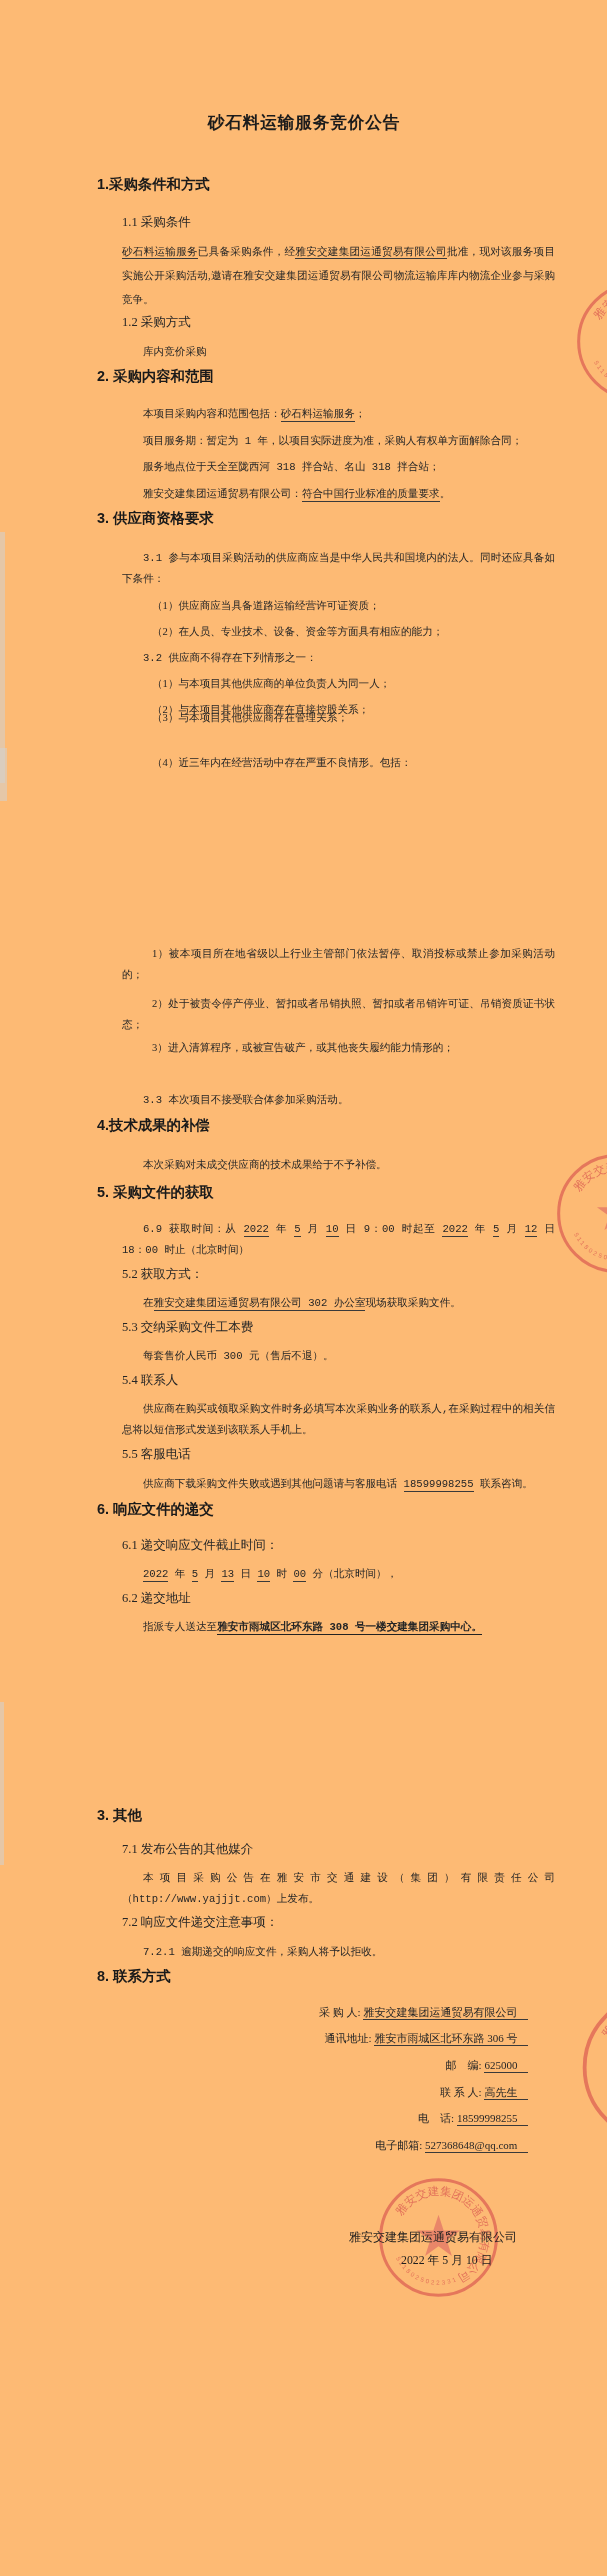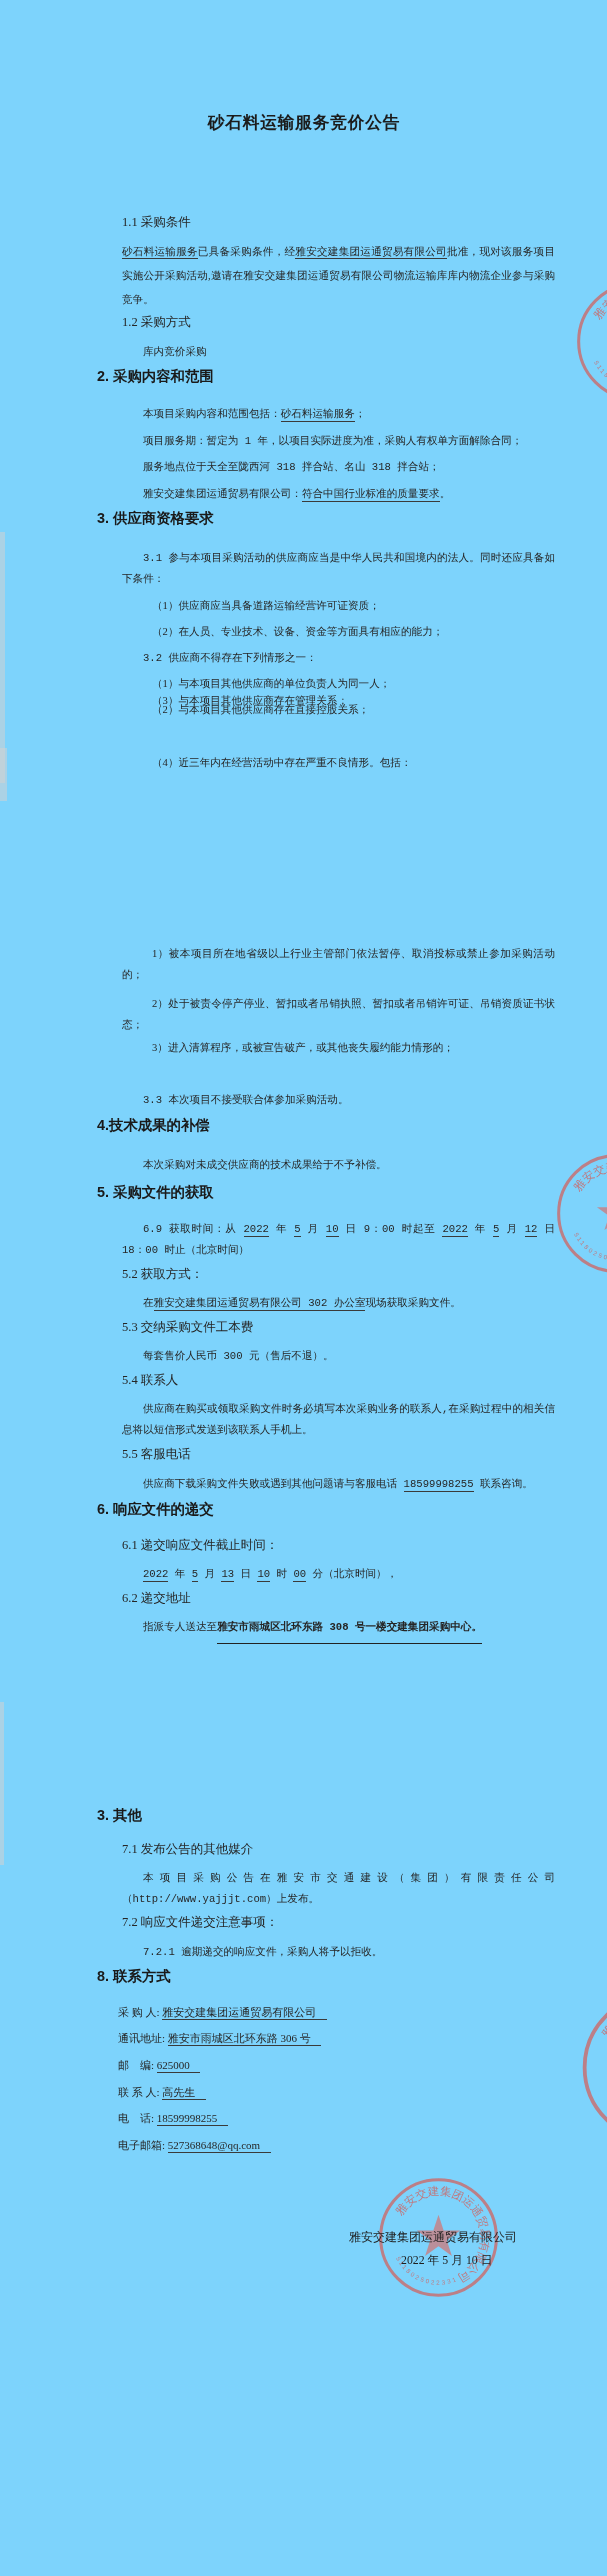--- a/index.html
+++ b/index.html
@@ -1,70 +1,71 @@
 <!DOCTYPE html>
 <html style="font-size:12px"><head>
 <meta charset="utf-8">
 <style>
   html,body{margin:0;padding:0;background:#f6f6f6;}
   .page{
     position:relative;width:608px;height:2576px;margin:0 auto;
-    background:#7dd3fc;overflow:hidden;
+    background:#fdba74;overflow:hidden;
     font-family:"Liberation Serif","DejaVu Serif",serif;color:#262626;
   }
   .blk{position:absolute;left:97px;width:433px;line-height:20.5px;font-size:10.6px;text-align:justify;margin-left:25px;}
   .ti{text-indent:21px;font-family:Liberation Mono, monospace;}
   .ti2{text-indent:30px;}
   .lh32{line-height:24px;}
   .title{position:absolute;left:0;top:111px;width:608px;text-align:center;
     font-family:"Liberation Sans","DejaVu Sans",sans-serif;font-weight:bold;
     font-size:16.7px;color:#1c1c1c;letter-spacing:0.8px;}
   .h{position:absolute;left:97px;width:433px;
     font-family:"Liberation Sans","DejaVu Sans",sans-serif;font-weight:bold;
     font-size:14.4px;color:#1a1a1a;line-height:16.7px;}
   .sub{font-size:12.5px;line-height:15px;}
   .u{border-bottom:0.8px solid #3a3a3a;padding-bottom:0.8px;}
-  .bu{font-weight:bold;border-bottom:1.1px solid #222;padding-bottom:10px;}
-  .contact{position:absolute;left:118px;width:410px;font-size:11px;line-height:15px;}
+  .bu{font-weight:bold;border-bottom:1.1px solid #222;padding-bottom:1px;}
+  .contact{position:absolute;left:118px;width:410px;font-size:11px;line-height:15px;text-align:right;}
   .contact .lab{white-space:pre;}
   .contact .uv{border-bottom:0.8px solid #3a3a3a;padding-bottom:0.8px;padding-right:10.6px;}
   .sig{position:absolute;font-size:11.8px;color:#1f1f1f;z-index:3;}
   .stamp{position:absolute;z-index:2;opacity:0.85;}
   .artifact{position:absolute;background:#d2d2d2;opacity:0.55;}
 </style>
 </head>
 <body>
 
 <div class="page">
 
   <div class="artifact" style="left:0;top:532px;width:4.6px;height:251px;"></div>
   <div class="artifact" style="left:0;top:748px;width:6.8px;height:53px;"></div>
   <div class="artifact" style="left:0;top:1702px;width:3.8px;height:163px;"></div>
 
   <div class="title">砂石料运输服务竞价公告</div>
 
+  <div class="h" style="top:176px">1.采购条件和方式</div>
   <div class="blk sub" style="top:215px">1.1 采购条件</div>
   <div class="blk lh32" style="top:240px"><span class="u">砂石料运输服务</span><span>已具备采购条件，经</span><span class="u">雅安交建集团运通贸易有限公司</span><span>批准，现对该服务项目实施公开采购活动,邀请在雅安交建集团运通贸易有限公司物流运输库库内物流企业参与采购竞争。</span></div>
   <div class="blk sub" style="top:315px">1.2 采购方式</div>
   <div class="blk ti" style="top:342px">库内竞价采购</div>
 
   <div class="h" style="top:368px">2. 采购内容和范围</div>
   <div class="blk ti" style="top:404px"><span>本项目采购内容和范围包括：</span><span class="u">砂石料运输服务</span><span>；</span></div>
   <div class="blk ti" style="top:431px">项目服务期：暂定为 1 年，以项目实际进度为准，采购人有权单方面解除合同；</div>
   <div class="blk ti" style="top:457px">服务地点位于天全至陇西河 318 拌合站、名山 318 拌合站；</div>
   <div class="blk ti" style="top:484px"><span>雅安交建集团运通贸易有限公司：</span><span class="u">符合中国行业标准的质量要求</span><span>。</span></div>
 
   <div class="h" style="top:510px">3.  供应商资格要求</div>
   <div class="blk ti" style="top:548px">3.1 参与本项目采购活动的供应商应当是中华人民共和国境内的法人。同时还应具备如下条件：</div>
   <div class="blk ti2" style="top:596px">（1）供应商应当具备道路运输经营许可证资质；</div>
   <div class="blk ti2" style="top:622px">（2）在人员、专业技术、设备、资金等方面具有相应的能力；</div>
   <div class="blk ti" style="top:648px">3.2 供应商不得存在下列情形之一：</div>
   <div class="blk ti2" style="top:674px">（1）与本项目其他供应商的单位负责人为同一人；</div>
   <div class="blk ti2" style="top:700px">（2）与本项目其他供应商存在直接控股关系；</div>
-  <div class="blk ti2" style="top:691px">（3）与本项目其他供应商存在管理关系；</div>
+  <div class="blk ti2" style="top:708px">（3）与本项目其他供应商存在管理关系；</div>
   <div class="blk ti2" style="top:753px">（4）近三年内在经营活动中存在严重不良情形。包括：</div>
   <div class="blk ti2" style="top:943px;line-height:21px">1）被本项目所在地省级以上行业主管部门依法暂停、取消投标或禁止参加采购活动的；</div>
   <div class="blk ti2" style="top:993px;line-height:21px">2）处于被责令停产停业、暂扣或者吊销执照、暂扣或者吊销许可证、吊销资质证书状态；</div>
   <div class="blk ti2" style="top:1038px">3）进入清算程序，或被宣告破产，或其他丧失履约能力情形的；</div>
   <div class="blk ti" style="top:1090px">3.3 本次项目不接受联合体参加采购活动。</div>
 
   <div class="h" style="top:1117px">4.技术成果的补偿</div>
   <div class="blk ti" style="top:1155px">本次采购对未成交供应商的技术成果给于不予补偿。</div>
 
   <div class="h" style="top:1184px">5.  采购文件的获取</div>

